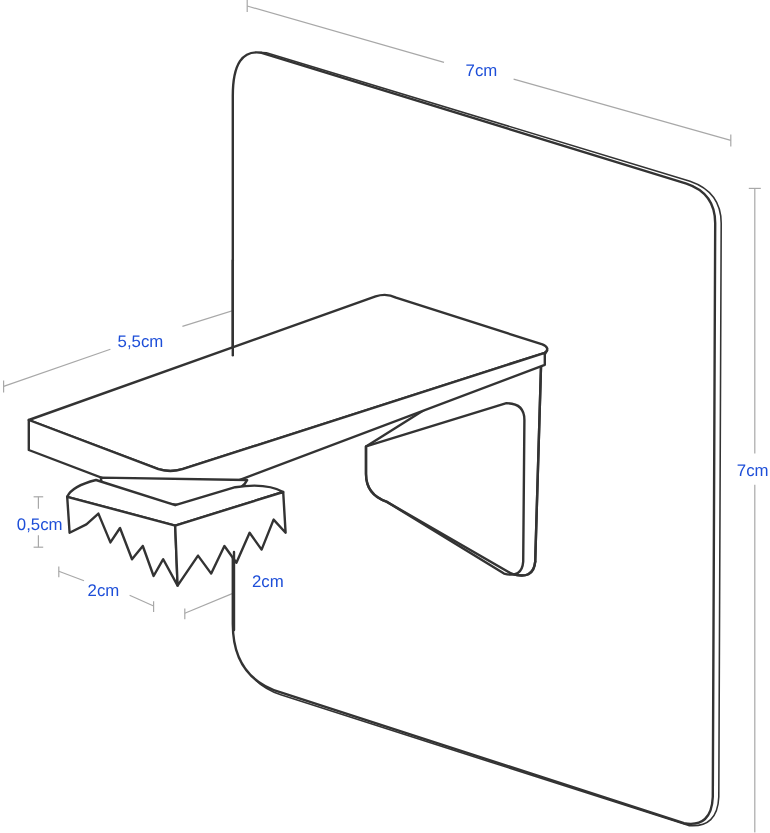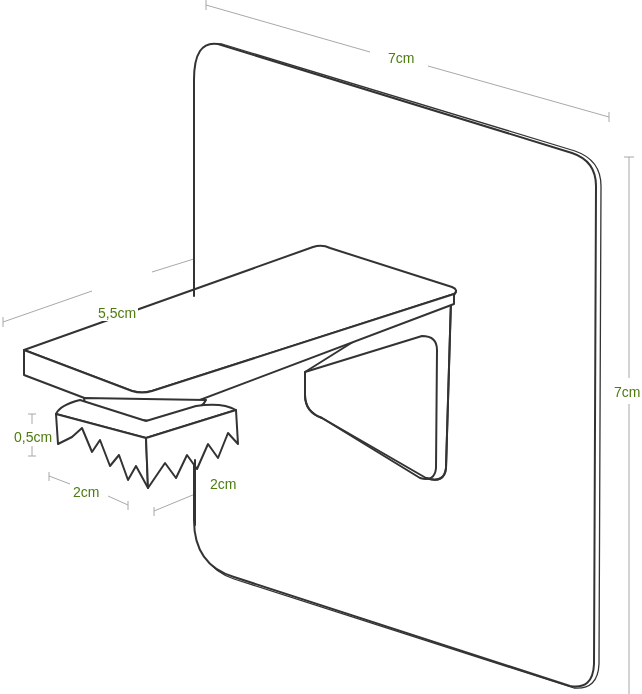--- a/index.html
+++ b/index.html
@@ -6,21 +6,21 @@
     .canvas { position: relative; width: 642px; height: 694px; overflow: hidden; background: #ffffff; }
     svg { position: absolute; left: 0; top: 0; }
     .outline { fill: #ffffff; stroke: #333333; stroke-width: 2; stroke-linejoin: round; stroke-linecap: round; }
     .line { fill: none; stroke: #333333; stroke-width: 2; stroke-linejoin: round; stroke-linecap: round; }
     .thin { fill: none; stroke: #333333; stroke-width: 1.3; stroke-linejoin: round; }
     .dim { fill: none; stroke: #a8a8a8; stroke-width: 1; }
     .label {
       position: absolute;
       font-family: "Liberation Sans", sans-serif;
       font-size: 14px;
-      color: #4d7c0f;
+      color: #1d4ed8;
       background: #ffffff;
       padding: 0 2px;
       line-height: 16px;
       white-space: nowrap;
     }
   </style>
 </head>
 <body>
 
 <div class="canvas">
@@ -79,17 +79,17 @@
 
     <path class="outline" d="M 56 414 Q 60 405 80 400 L 146 421 L 196 406 Q 222 402 236 410 L 146 438 Z"></path>
     <path class="outline" d="M 56 414 L 146 438 L 148 488 L 136 466 L 128 480 L 119 455 L 110 466 L 100 440 L 92 452 L 82 428 L 72 437 L 58 444 Z"></path>
     <path class="outline" d="M 146 438 L 236 410 L 238 444 L 228 433 L 218 458 L 208 444 L 197 469 L 187 455 L 176 478 L 165 463 L 148 488 Z"></path>
     <line class="line" x1="195" y1="460" x2="195" y2="525"></line>
     <line class="line" x1="194" y1="217" x2="194" y2="296"></line>
   </svg>
 
   <span class="label" style="left:386px; top:50px;">7cm</span>
   <span class="label" style="left:612px; top:384px;">7cm</span>
-  <span class="label" style="left:96px; top:276px;margin-top:29px;">5,5cm</span>
+  <span class="label" style="left:96px; top:276px;">5,5cm</span>
   <span class="label" style="left:12px; top:429px;">0,5cm</span>
   <span class="label" style="left:71px; top:484px;">2cm</span>
   <span class="label" style="left:208px; top:476px;">2cm</span>
 </div>
 
 </body></html>

